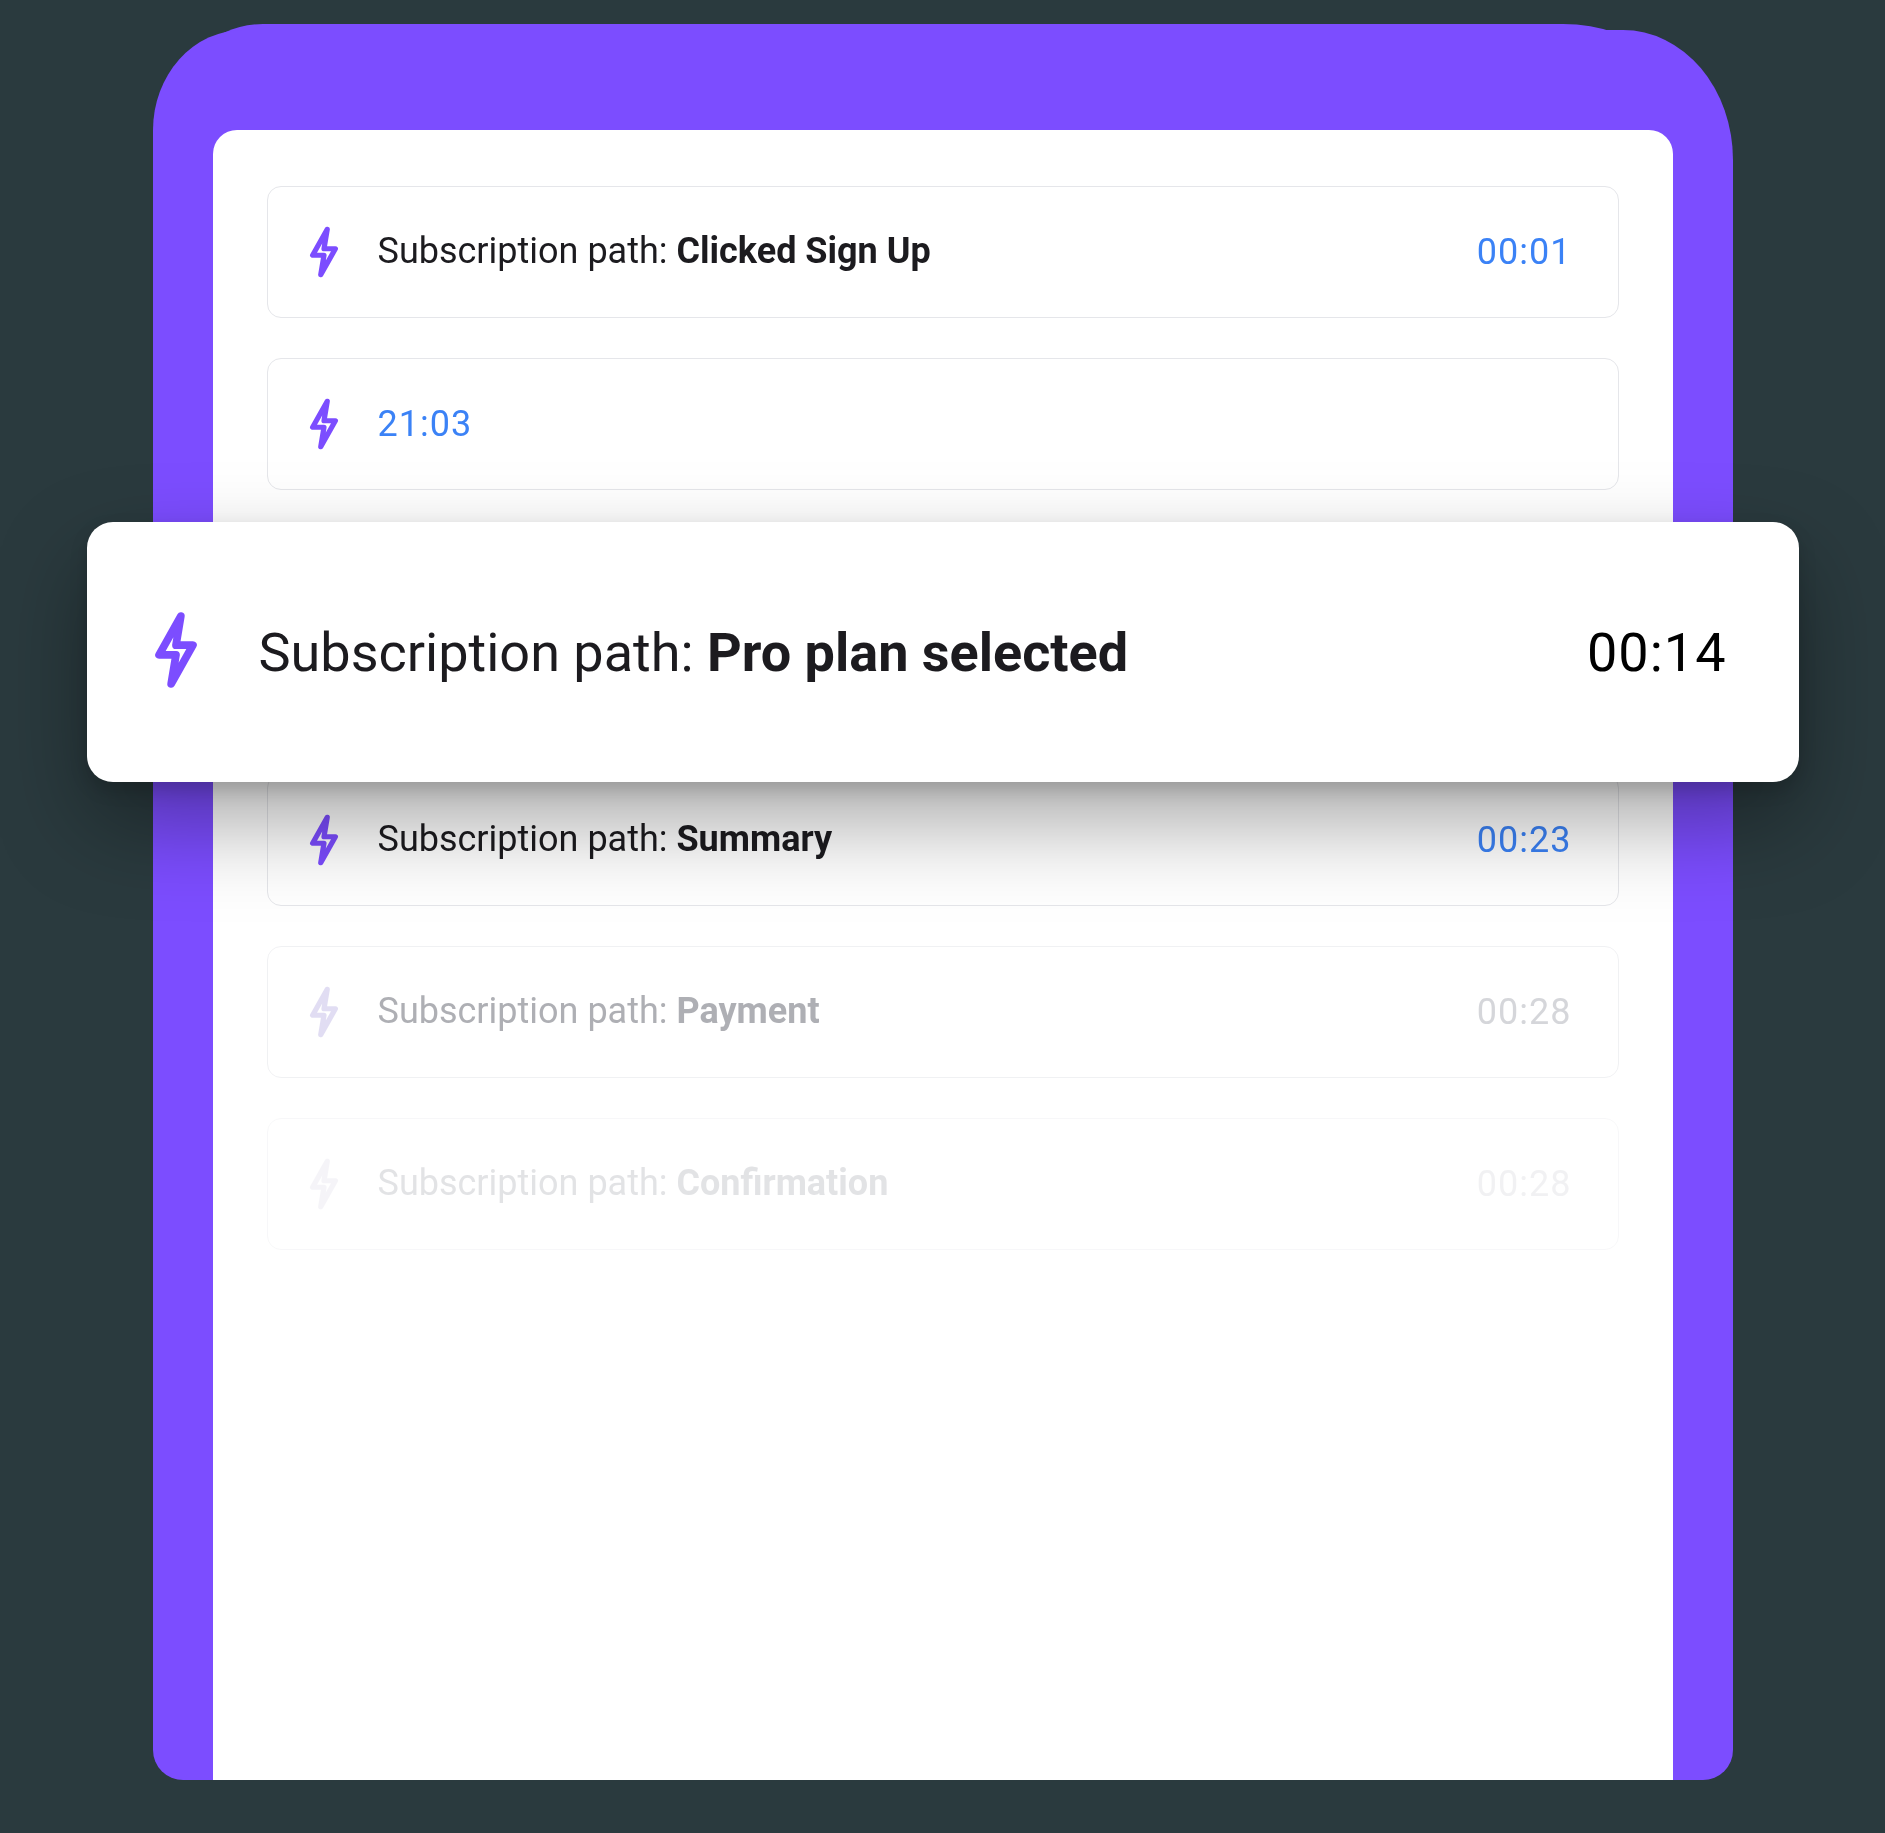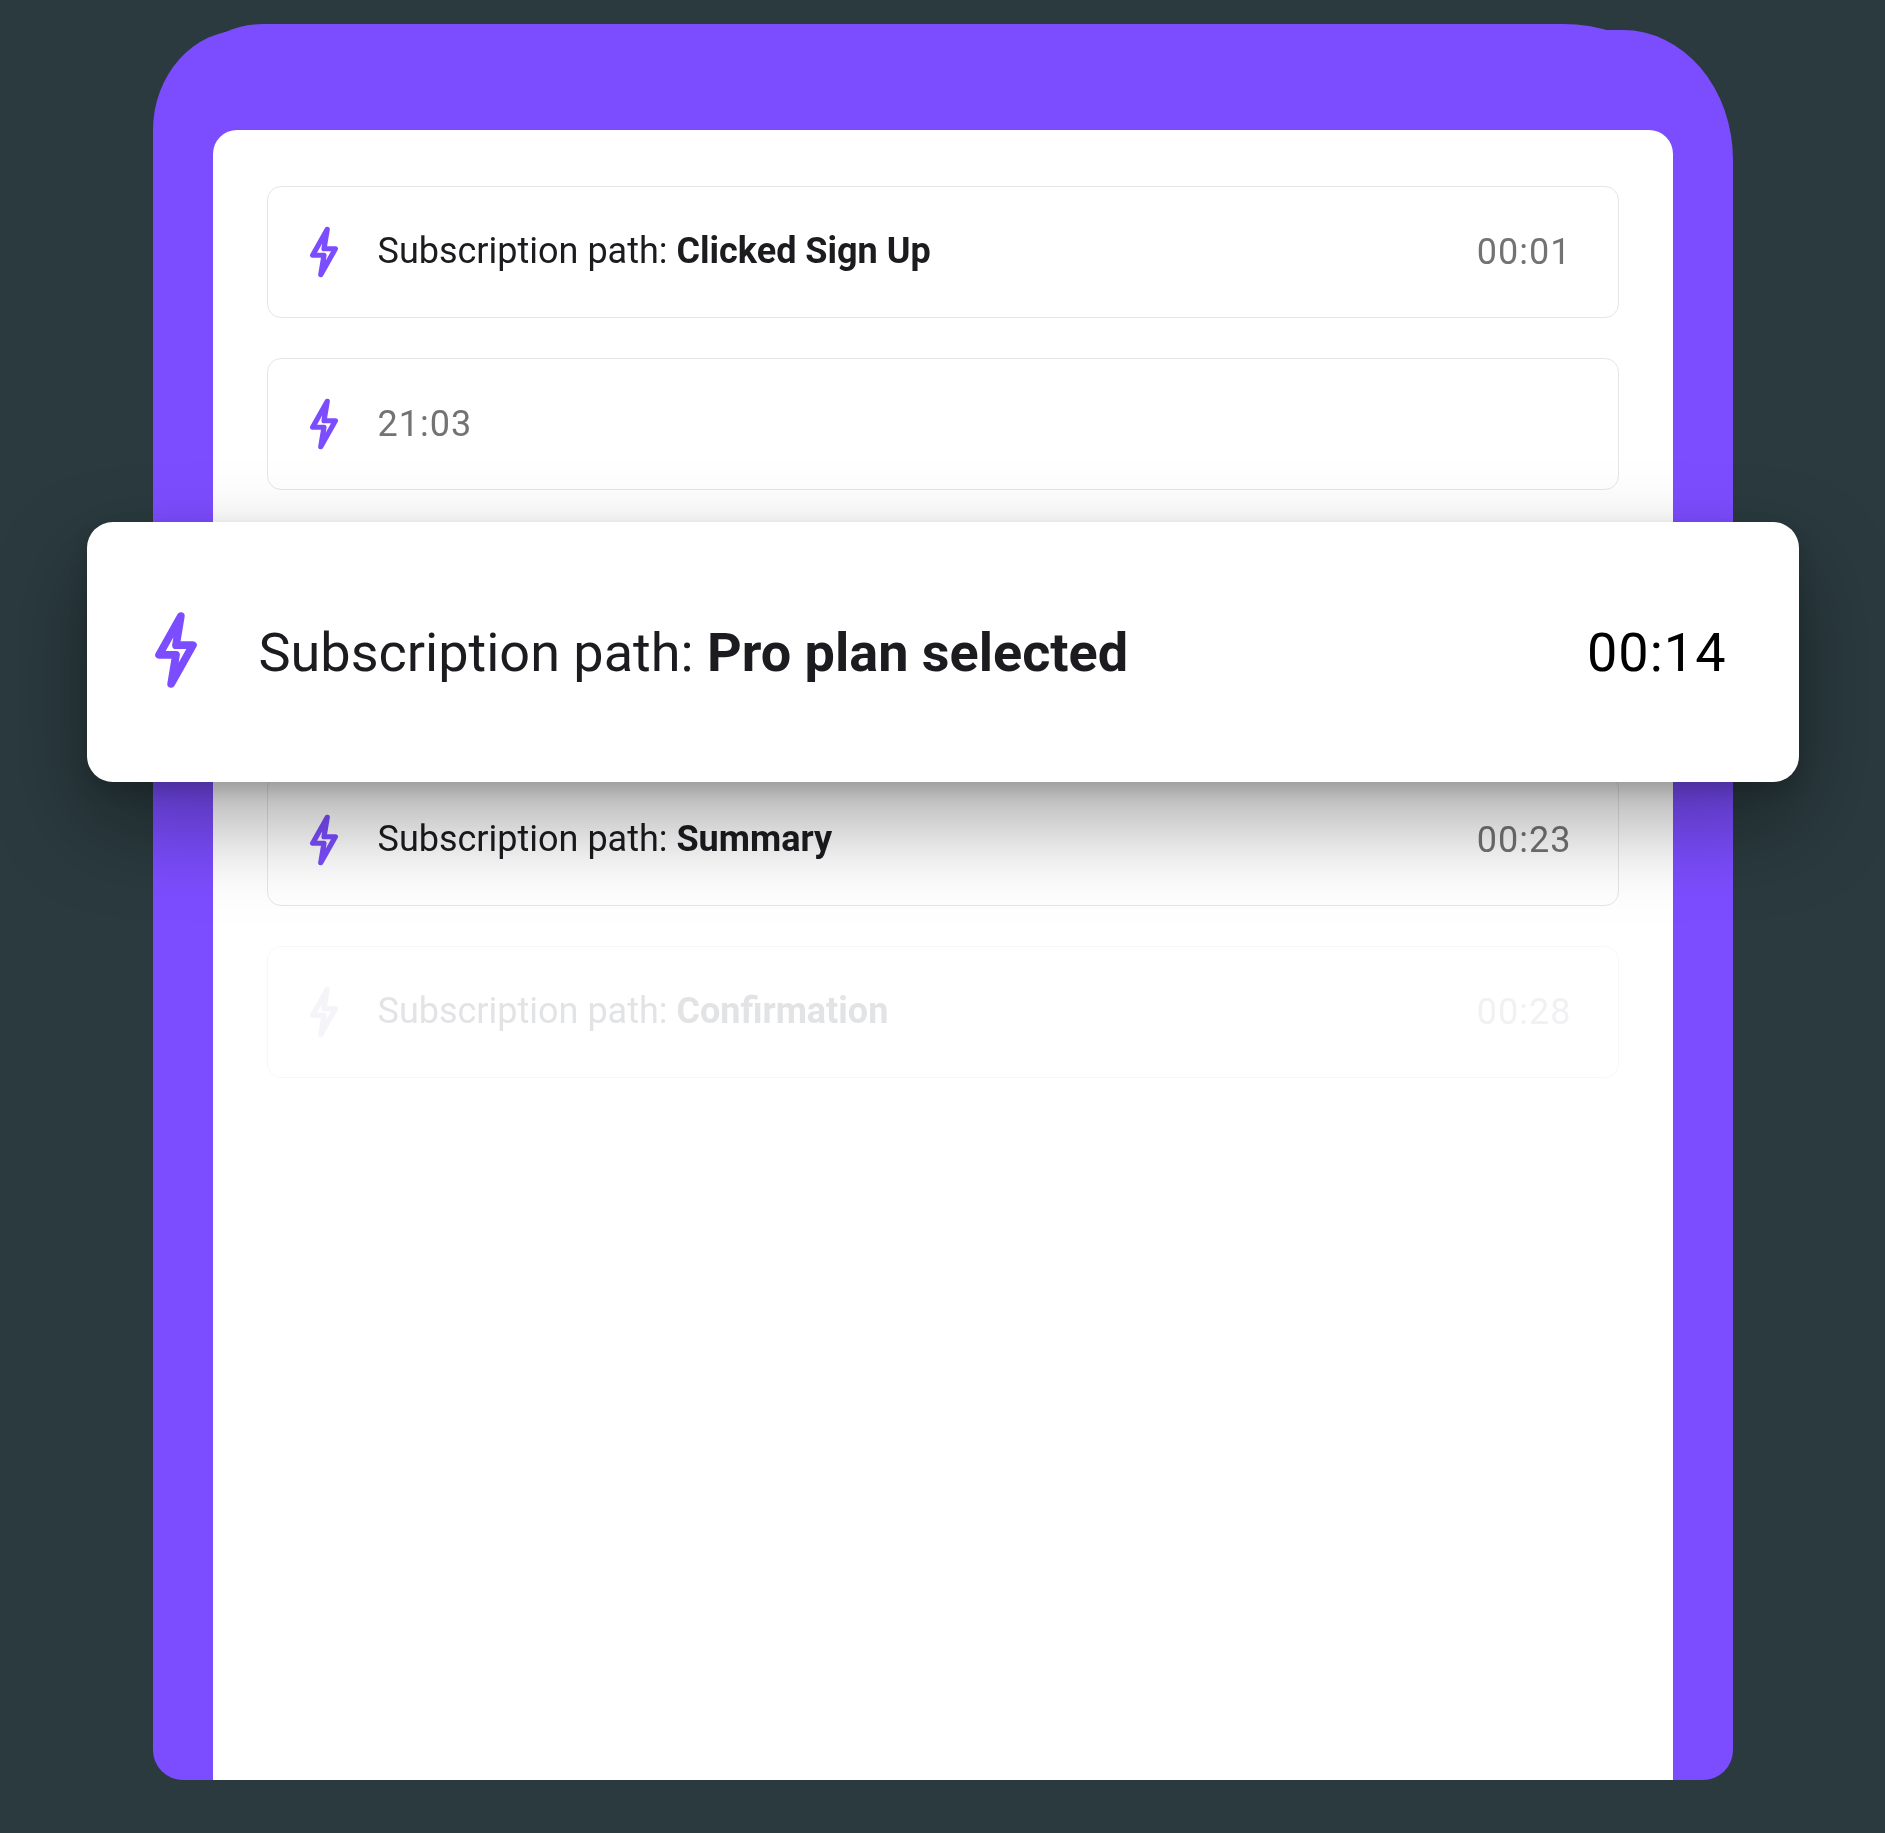--- a/index.html
+++ b/index.html
@@ -85,21 +85,21 @@
   }
   .event-item .text-wrap .prefix {
     font-weight: 400;
   }
   .event-item .text-wrap .bold {
     font-weight: 700;
   }
   .event-item .time {
     flex: 0 0 auto;
     font-size: 36px;
-    color: #737373;
+    color: #3b82f6;
     font-variant-numeric: tabular-nums;
     letter-spacing: 1px;
   }
 
   
   .event-item.fade-1 { opacity: 0.55; }
   .event-item.fade-1 .icon-wrap svg path { stroke: #c9c3ea; }
   .event-item.fade-1 .text-wrap { color: #6d6f78; }
   .event-item.fade-1 .time { color: #b4b6bd; }
   .event-item.fade-2 { opacity: 0.28; }
@@ -202,20 +202,31 @@
           <svg class="bolt" viewBox="0 0 24 32">
               <path d="M14 2 L5 18 H12 L10 30 L19 14 H12 Z"></path>
             </svg>
         </span>
         <span class="text-wrap">
           <span class="prefix">Subscription path: </span><span class="bold">Summary</span>
         </span>
         <span class="time">00:23</span>
       </div>
 
+      <div class="event-item fade-1">
+        <span class="icon-wrap">
+          <svg class="bolt" viewBox="0 0 24 32">
+              <path d="M14 2 L5 18 H12 L10 30 L19 14 H12 Z"></path>
+            </svg>
+        </span>
+        <span class="text-wrap">
+          <span class="prefix">Subscription path: </span><span class="bold">Payment</span>
+        </span>
+        <span class="time">00:28</span>
+      </div>
 
       <div class="event-item fade-2">
         <span class="icon-wrap">
           <svg class="bolt" viewBox="0 0 24 32">
               <path d="M14 2 L5 18 H12 L10 30 L19 14 H12 Z"></path>
             </svg>
         </span>
         <span class="text-wrap">
           <span class="prefix">Subscription path: </span><span class="bold">Confirmation</span>
         </span>

